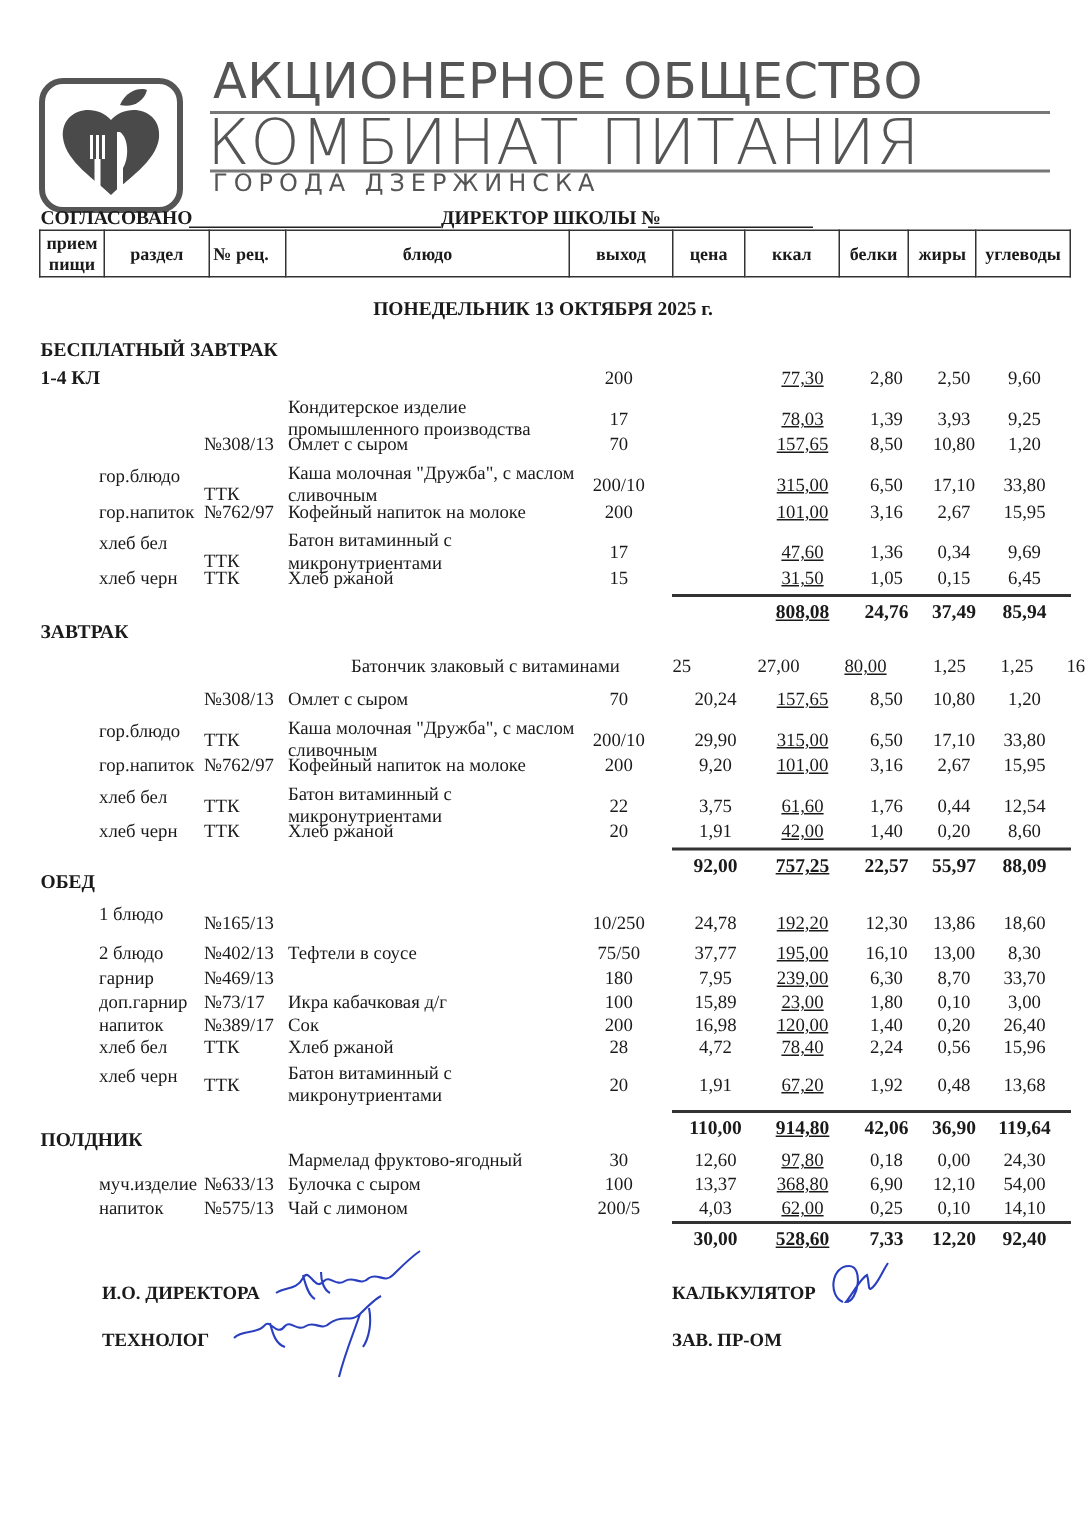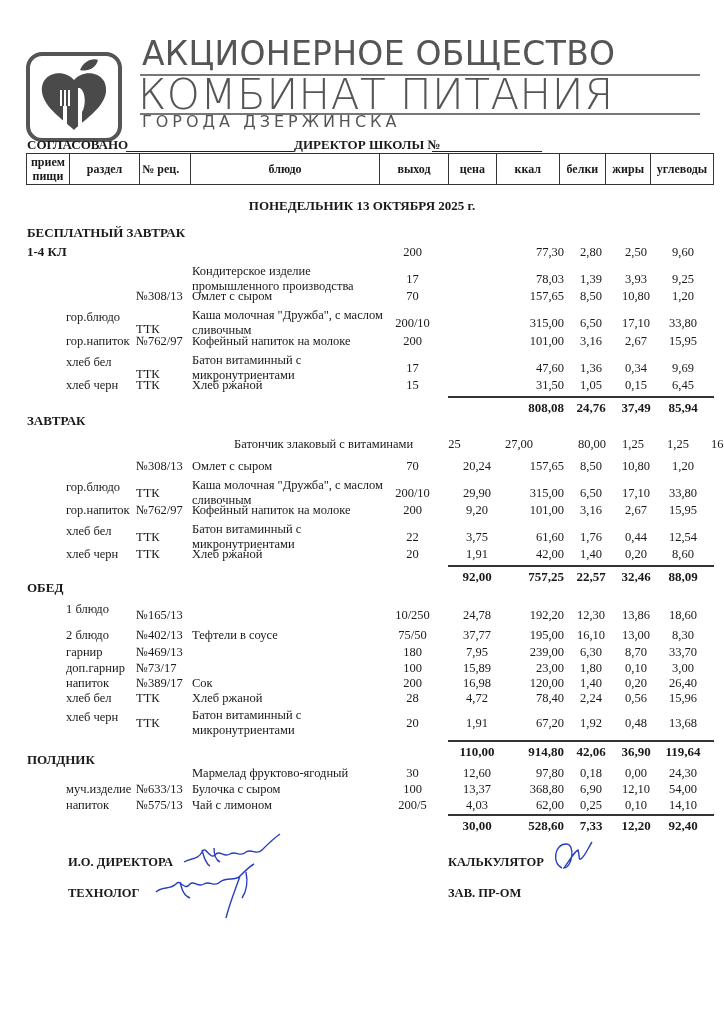--- a/index.html
+++ b/index.html
@@ -26,21 +26,21 @@
   .day-title { left: 0; width: 724px; text-align: center; top: 198px; font-size: 13px; font-weight: bold; }
   
   .section { left: 27px; font-size: 13px; font-weight: bold; white-space: nowrap; }
   .row { left: 0; width: 724px; font-size: 12.5px; }
   .cell { position: absolute; white-space: nowrap; }
   .c-sec { left: 66px; }
   .c-rec { left: 136px; }
   .c-dish { left: 192px; width: 206px; white-space: normal; line-height: 15px; }
   .c-out { left: 385px; width: 55px; text-align: center; }
   .c-price { left: 448px; width: 58px; text-align: center; }
-  .c-kcal { left: 506px; width: 58px; text-align: right; }
+  .c-kcal { left: 506px; width: 58px; text-align: center; text-decoration: underline; }
   .c-prot { left: 566px; width: 50px; text-align: center; }
   .c-fat { left: 612px; width: 48px; text-align: center; }
   .c-carb { left: 654px; width: 58px; text-align: center; }
   .total-rule { height: 2px; background: #333; }
   .total { font-weight: bold; font-size: 13px; }
   
   .sig-label { font-size: 12.5px; font-weight: bold; white-space: nowrap; }
   .sig { stroke: #2a3fbf; fill: none; stroke-width: 1.4; }
 </style>
 </head>
@@ -242,21 +242,21 @@
       <span class="cell c-kcal">42,00</span>
       <span class="cell c-prot">1,40</span>
       <span class="cell c-fat">0,20</span>
       <span class="cell c-carb">8,60</span>
     </div>
     <div class="abs total-rule" style="top:565px;left:448px;width:266px;"></div>
     <div class="abs row total" style="top:569px;height:16px;">
       <span class="cell c-price">92,00</span>
       <span class="cell c-kcal">757,25</span>
       <span class="cell c-prot">22,57</span>
-      <span class="cell c-fat">32,46</span>
+      <span class="cell c-fat">55,97</span>
       <span class="cell c-carb">88,09</span>
     </div>
     <div class="abs section" style="top:580px;">ОБЕД</div>
     <div class="abs row" style="top:600px;height:30px;">
       <span class="cell c-sec" style="top:2px;">1 блюдо</span>
       <span class="cell c-rec" style="top:8px;">№165/13</span>
       <span class="cell c-out" style="top:8px;">10/250</span>
       <span class="cell c-price" style="top:8px;">24,78</span>
       <span class="cell c-kcal" style="top:8px;">192,20</span>
       <span class="cell c-prot" style="top:8px;">12,30</span>
@@ -280,20 +280,21 @@
       <span class="cell c-out">180</span>
       <span class="cell c-price">7,95</span>
       <span class="cell c-kcal">239,00</span>
       <span class="cell c-prot">6,30</span>
       <span class="cell c-fat">8,70</span>
       <span class="cell c-carb">33,70</span>
     </div>
     <div class="abs row" style="top:661px;height:30px;">
       <span class="cell c-sec">доп.гарнир</span>
       <span class="cell c-rec">№73/17</span>
+      <span class="cell c-dish">Икра кабачковая д/г</span>
       <span class="cell c-out">100</span>
       <span class="cell c-price">15,89</span>
       <span class="cell c-kcal">23,00</span>
       <span class="cell c-prot">1,80</span>
       <span class="cell c-fat">0,10</span>
       <span class="cell c-carb">3,00</span>
     </div>
     <div class="abs row" style="top:676px;height:30px;">
       <span class="cell c-sec">напиток</span>
       <span class="cell c-rec">№389/17</span>

